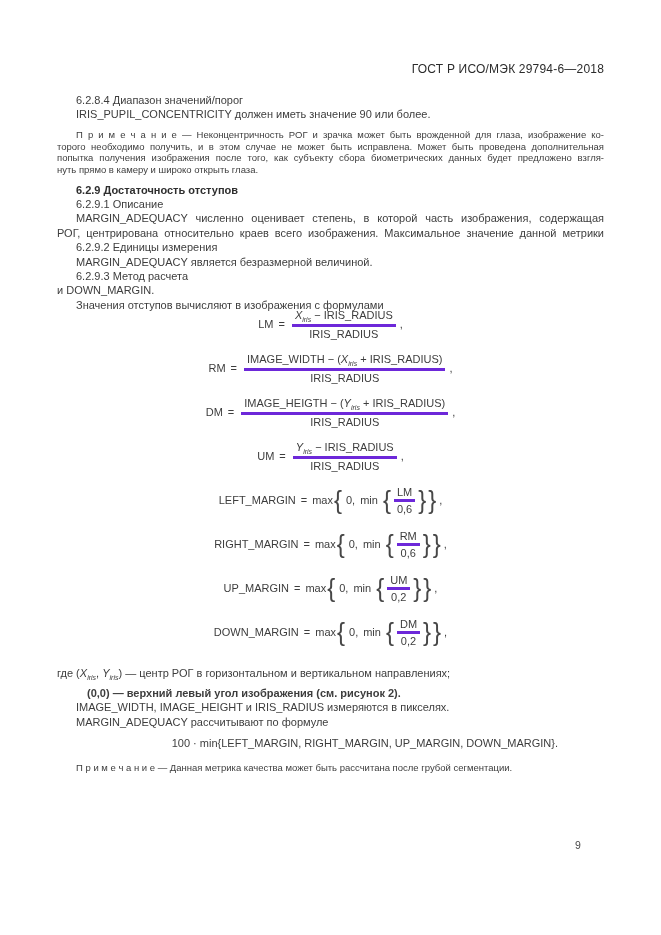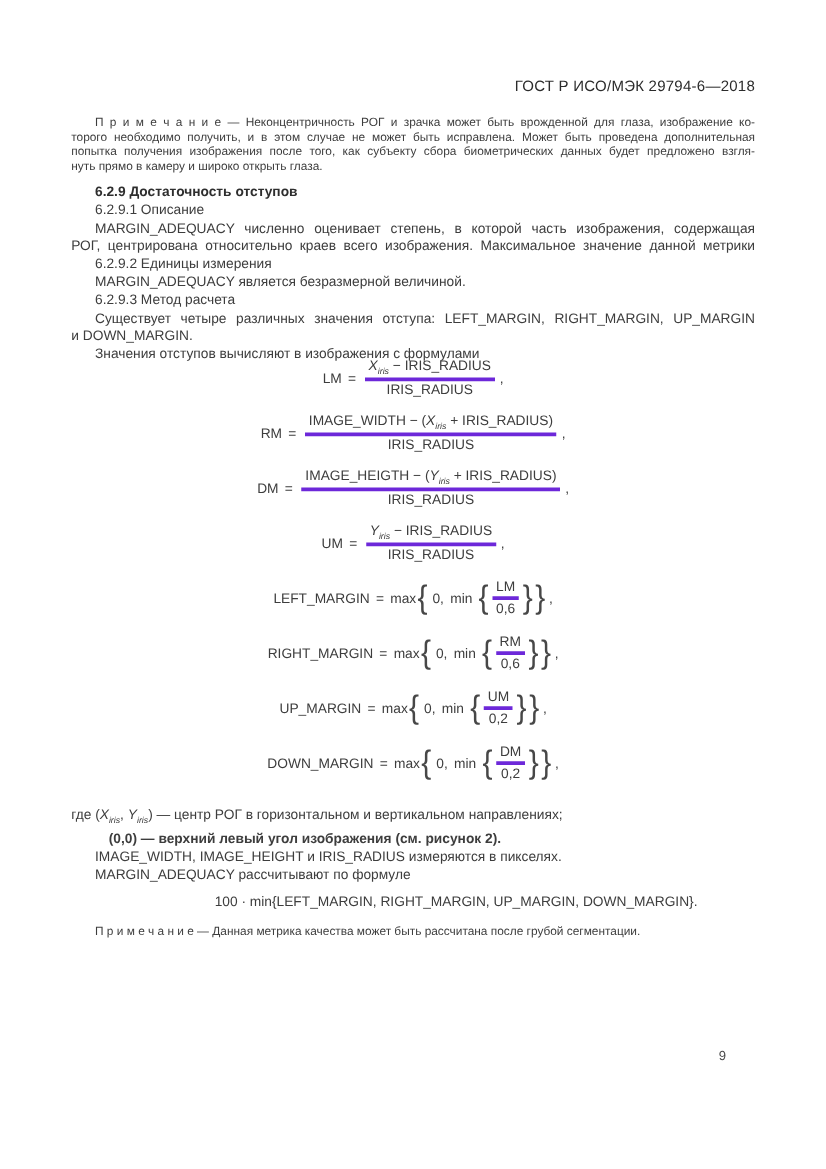--- a/index.html
+++ b/index.html
@@ -38,37 +38,38 @@
   .pageno { position: absolute; left: 575px; top: 839px; font-size: 10.5px; color: #4a4a4a; }
 </style>
 </head>
 <body>
 
 <div class="page">
 
   <div class="hdr">ГОСТ Р ИСО/МЭК 29794-6—2018</div>
 
   <div class="blk-6284">
+    <div class="line ind">6.2.8.4 Диапазон значений/порог</div>
+    <div class="line ind">IRIS_PUPIL_CONCENTRICITY должен иметь значение 90 или более.</div>
   </div>
 
   <div class="nblock">
     <div class="nline just ind">П р и м е ч а н и е — Неконцентричность РОГ и зрачка может быть врожденной для глаза, изображение ко-</div>
     <div class="nline just">торого необходимо получить, и в этом случае не может быть исправлена. Может быть проведена дополнительная</div>
     <div class="nline just">попытка получения изображения после того, как субъекту сбора биометрических данных будет предложено взгля-</div>
     <div class="nline">нуть прямо в камеру и широко открыть глаза.</div>
   </div>
 
   <div class="line ind bold h629">6.2.9 Достаточность отступов</div>
   <div class="line ind">6.2.9.1 Описание</div>
   <div class="line just ind">MARGIN_ADEQUACY численно оценивает степень, в которой часть изображения, содержащая</div>
   <div class="line just">РОГ, центрирована относительно краев всего изображения. Максимальное значение данной метрики</div>
   <div class="line ind">6.2.9.2 Единицы измерения</div>
   <div class="line ind">MARGIN_ADEQUACY является безразмерной величиной.</div>
   <div class="line ind">6.2.9.3 Метод расчета</div>
-  <div class="line just ind">Существует четыре различных значения отступа: LEFT_MARGIN, RIGHT_MARGIN, UP_MARGIN</div>
   <div class="line">и DOWN_MARGIN.</div>
   <div class="line ind">Значения отступов вычисляют в изображения с формулами</div>
 
   <div class="formulas">
 
     <div class="feq">
       <span>LM</span>
       <span class="eqs">=</span>
       <span class="frac">
         <span class="num"><span></span><i class="var">X</i><sub class="vsub">iris</sub><span> − IRIS_RADIUS</span></span>

